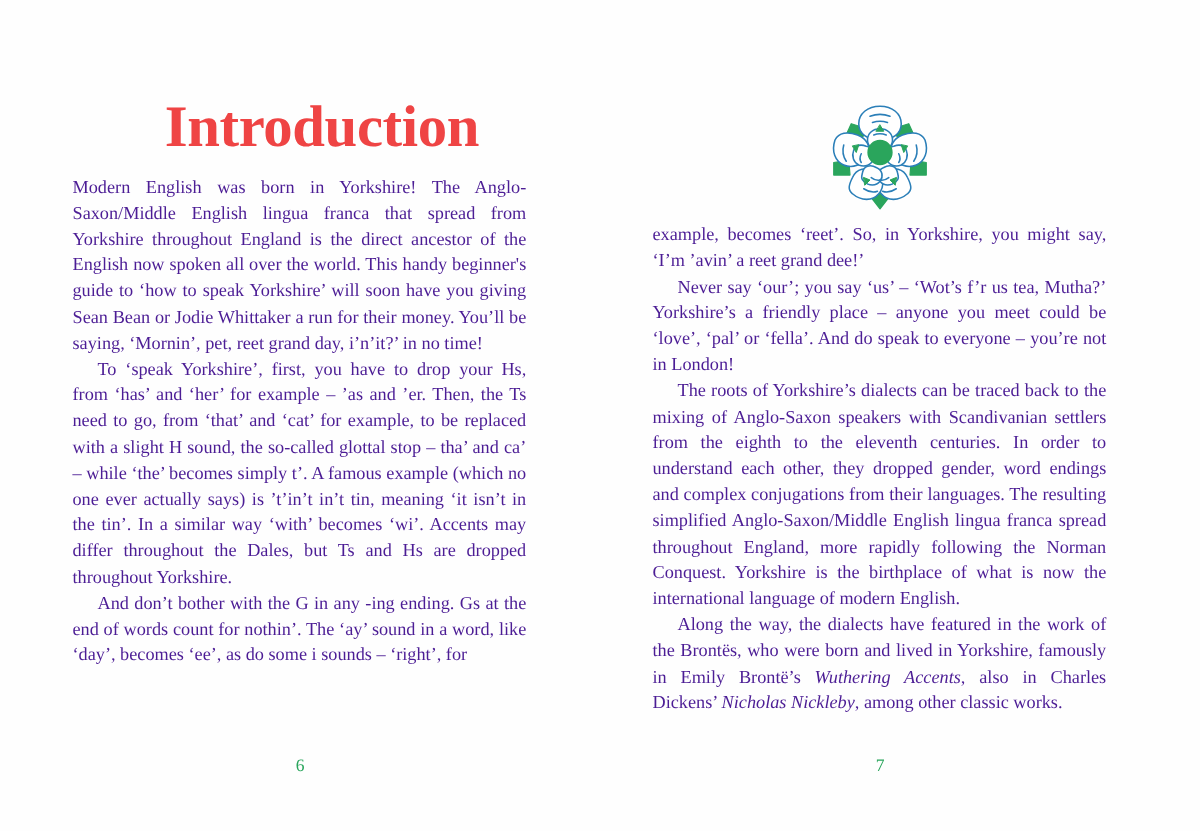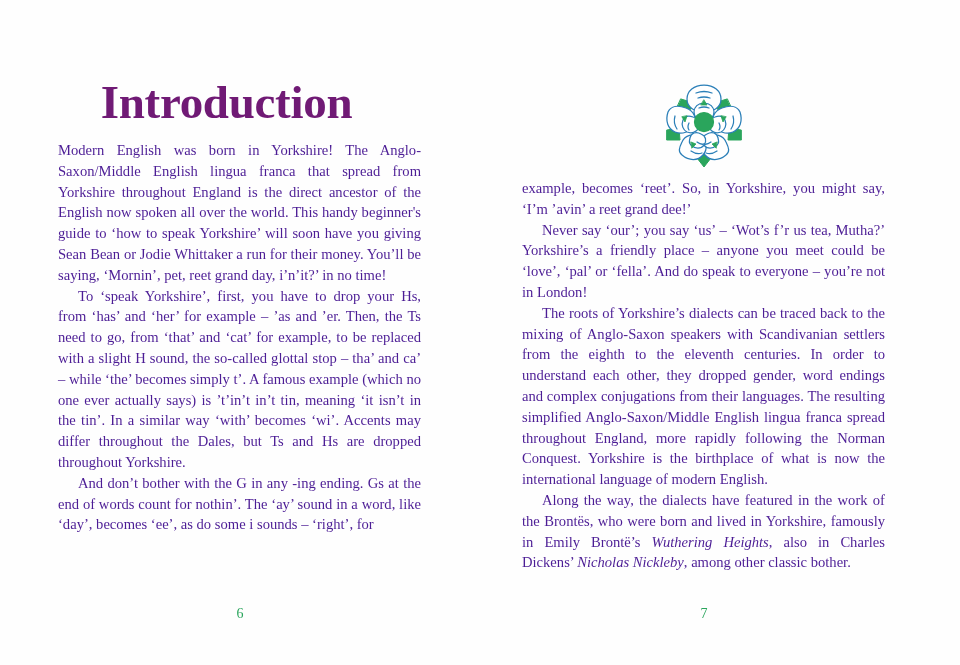--- a/index.html
+++ b/index.html
@@ -32,30 +32,30 @@
   .col {
     position: absolute;
     width: 363px;
   }
   .col-left  { left: 58px; top: 140px; }
   .col-right { left: 58px; top: 178px; }
 
   
   .chapter-title {
     position: absolute;
-    left: 45px;
+    left: 76px;
     top: 78px;
     width: 363px;
     text-align: center;
     font-family: "Liberation Serif", "DejaVu Serif", serif;
     font-weight: bold;
     font-size: 47px;
     line-height: 1.05;
     letter-spacing: -0.3px;
-    color: #701a75;
+    color: #ef4444;
     white-space: nowrap;
   }
 
   
   p.body {
     margin: 0;
     text-align: justify;
     text-justify: inter-word;
     font-size: 14.6px;
     line-height: 20.8px;
@@ -212,20 +212,20 @@
           <circle cx="50" cy="50" r="4.5" fill="#ffffff" stroke="none" opacity="0.0"></circle>
         </g>
       </svg>
     </div>
 
     <div class="col col-right">
       <p class="body">example, becomes ‘reet’. So, in Yorkshire, you might say, ‘I’m ’avin’ a reet grand dee!’</p>
       <p class="body">Never say ‘our’; you say ‘us’ – ‘Wot’s f’r us tea, Mutha?’ Yorkshire’s a friendly place – anyone you meet could be ‘love’, ‘pal’ or ‘fella’. And do speak to everyone – you’re not in London!</p>
       <p class="body">The roots of Yorkshire’s dialects can be traced back to the mixing of Anglo-Saxon speakers with Scandivanian settlers from the eighth to the eleventh centuries. In order to understand each other, they dropped gender, word endings and complex conjugations from their languages. The resulting simplified Anglo-Saxon/Middle English lingua franca spread throughout England, more rapidly following the Norman Conquest. Yorkshire is the birthplace of what is now the international language of modern English.</p>
       <p class="body" style="text-indent:20px;">
-        <span>Along the way, the dialects have featured in the work of the Brontës, who were born and lived in Yorkshire, famously in Emily Brontë’s </span><i>Wuthering Heights</i><span>, also in Charles Dickens’ </span><i>Nicholas Nickleby</i><span>, among other classic bother.</span>
+        <span>Along the way, the dialects have featured in the work of the Brontës, who were born and lived in Yorkshire, famously in Emily Brontë’s </span><i>Wuthering Accents</i><span>, also in Charles Dickens’ </span><i>Nicholas Nickleby</i><span>, among other classic works.</span>
       </p>
     </div>
 
     <div class="folio">7</div>
   </div>
 
 </div>
 
 </body></html>

